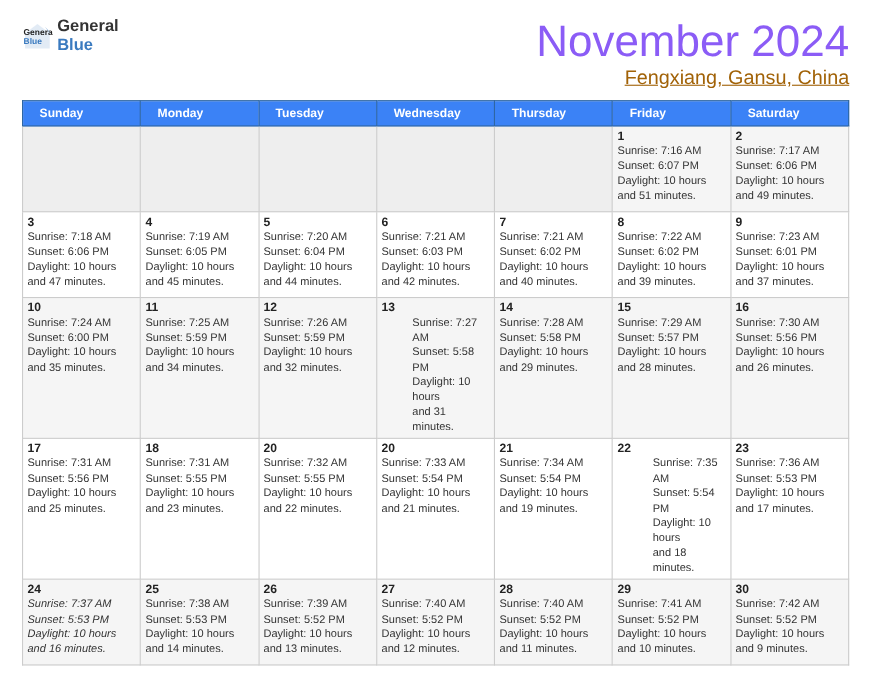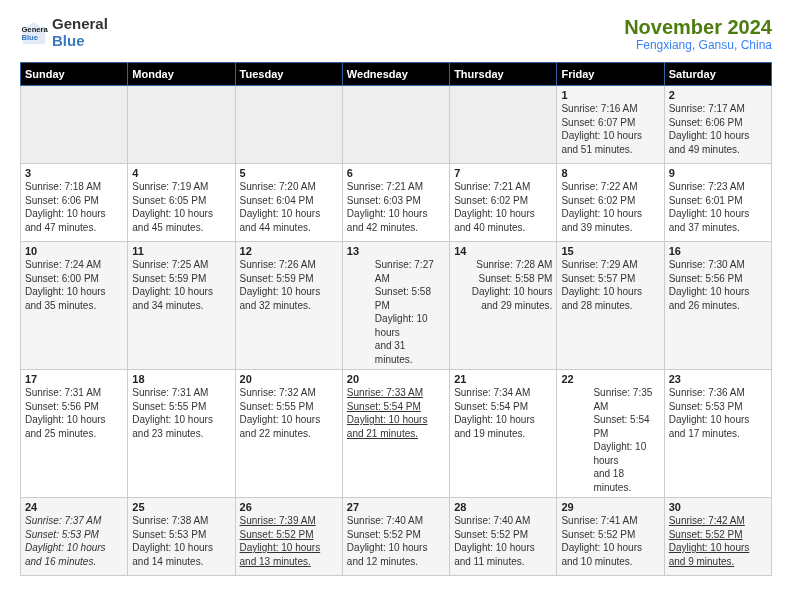--- a/index.html
+++ b/index.html
@@ -35,40 +35,41 @@
     .logo-text span:first-child { color: #333; }
     .logo-icon {
       width: 28px;
       height: 28px;
       margin-right: 4px;
     }
     .title-block {
       text-align: right;
     }
     .month-title {
-      font-size: 20px;
-      font-weight: bold;
-      color: #4d7c0f;
+      font-size: 40px;
+      font-weight: normal;
+      color: #8b5cf6;
       line-height: 1.1;
     }
     .location {
-      font-size: 12px;
-      color: #3b82f6;
+      font-size: 18px;
+      color: #a16207;
+      text-decoration: underline;
     }
     table {
       width: 100%;
       border-collapse: collapse;
       table-layout: fixed;
     }
     thead tr th {
-      background-color: #000000;
+      background-color: #3b82f6;
       color: #fff;
       font-size: 11px;
       font-weight: bold;
-      padding: 5px 4px;
+      padding: 5px 15px;
       text-align: left;
       border: 1px solid #2e66a3;
     }
     tbody tr td {
       border: 1px solid #ccc;
       vertical-align: top;
       padding: 3px 4px;
       font-size: 9px;
       color: #222;
       height: 78px;
@@ -229,21 +230,21 @@
           </td>
           <td>
             <span class="day-num">13</span>
             <div class="day-info" style="white-space: pre-line; margin-left: 28px;">Sunrise: 7:27 AM
 Sunset: 5:58 PM
 Daylight: 10 hours
 and 31 minutes.</div>
           </td>
           <td>
             <span class="day-num">14</span>
-            <div class="day-info" style="white-space: pre-line; text-align: right;">Sunrise: 7:28 AM
+            <div class="day-info" style="white-space: pre-line;">Sunrise: 7:28 AM
 Sunset: 5:58 PM
 Daylight: 10 hours
 and 29 minutes.</div>
           </td>
           <td>
             <span class="day-num">15</span>
             <div class="day-info" style="white-space: pre-line;">Sunrise: 7:29 AM
 Sunset: 5:57 PM
 Daylight: 10 hours
 and 28 minutes.</div>
@@ -273,21 +274,21 @@
           </td>
           <td>
             <span class="day-num">20</span>
             <div class="day-info" style="white-space: pre-line;">Sunrise: 7:32 AM
 Sunset: 5:55 PM
 Daylight: 10 hours
 and 22 minutes.</div>
           </td>
           <td>
             <span class="day-num">20</span>
-            <div class="day-info" style="white-space: pre-line; text-decoration: underline;">Sunrise: 7:33 AM
+            <div class="day-info" style="white-space: pre-line;">Sunrise: 7:33 AM
 Sunset: 5:54 PM
 Daylight: 10 hours
 and 21 minutes.</div>
           </td>
           <td>
             <span class="day-num">21</span>
             <div class="day-info" style="white-space: pre-line;">Sunrise: 7:34 AM
 Sunset: 5:54 PM
 Daylight: 10 hours
 and 19 minutes.</div>
@@ -317,21 +318,21 @@
           </td>
           <td>
             <span class="day-num">25</span>
             <div class="day-info" style="white-space: pre-line;">Sunrise: 7:38 AM
 Sunset: 5:53 PM
 Daylight: 10 hours
 and 14 minutes.</div>
           </td>
           <td>
             <span class="day-num">26</span>
-            <div class="day-info" style="white-space: pre-line; text-decoration: underline;">Sunrise: 7:39 AM
+            <div class="day-info" style="white-space: pre-line;">Sunrise: 7:39 AM
 Sunset: 5:52 PM
 Daylight: 10 hours
 and 13 minutes.</div>
           </td>
           <td>
             <span class="day-num">27</span>
             <div class="day-info" style="white-space: pre-line;">Sunrise: 7:40 AM
 Sunset: 5:52 PM
 Daylight: 10 hours
 and 12 minutes.</div>
@@ -345,21 +346,21 @@
           </td>
           <td>
             <span class="day-num">29</span>
             <div class="day-info" style="white-space: pre-line;">Sunrise: 7:41 AM
 Sunset: 5:52 PM
 Daylight: 10 hours
 and 10 minutes.</div>
           </td>
           <td>
             <span class="day-num">30</span>
-            <div class="day-info" style="white-space: pre-line; text-decoration: underline;">Sunrise: 7:42 AM
+            <div class="day-info" style="white-space: pre-line;">Sunrise: 7:42 AM
 Sunset: 5:52 PM
 Daylight: 10 hours
 and 9 minutes.</div>
           </td>
         </tr>
       </tbody>
   </table>
 </div>
 
 </body></html>

